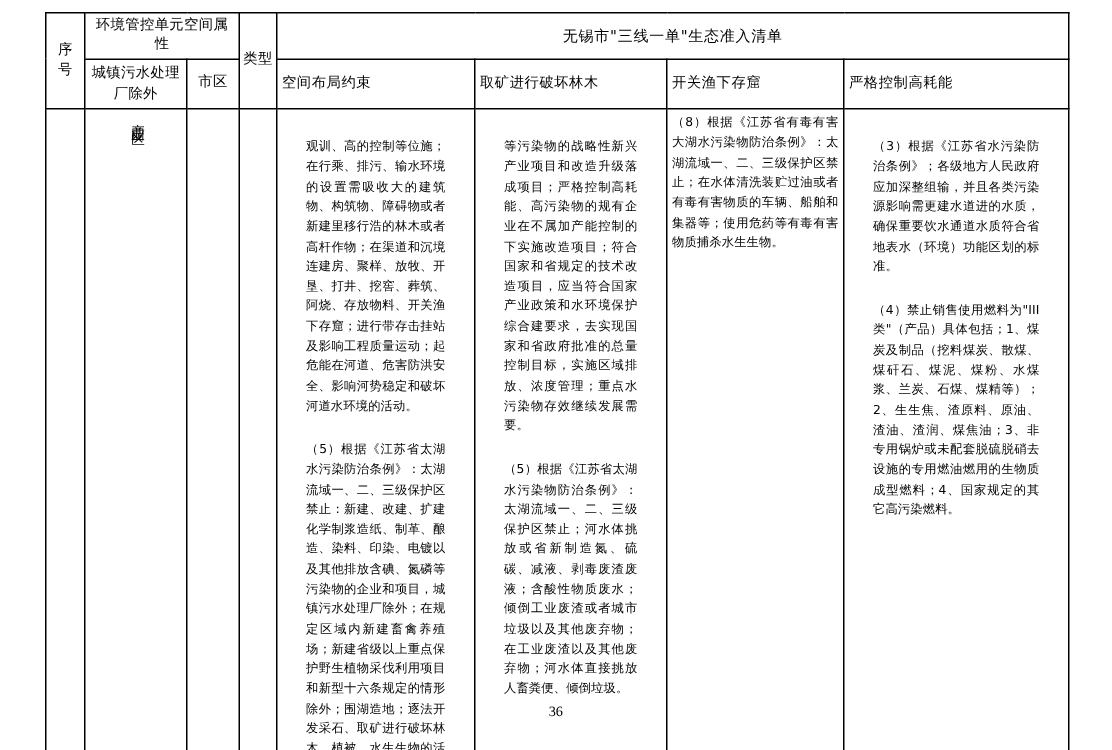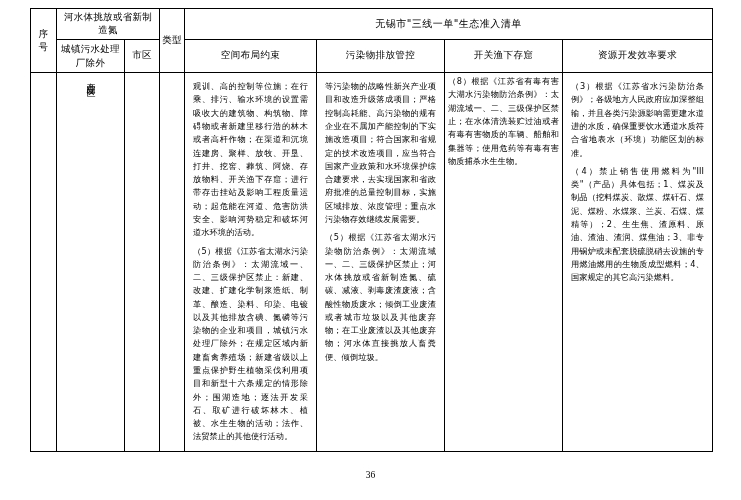--- a/index.html
+++ b/index.html
@@ -43,34 +43,34 @@
     line-height: 1.35;
     letter-spacing: 0.3px;
   }
   .hdr-big {
     text-align: center;
     vertical-align: middle !important;
     font-size: 10px;
     letter-spacing: 0.5px;
   }
   .hdr-sub {
-    text-align: center;
+    text-align: left;
     vertical-align: middle !important;
     font-size: 9.5px;
     letter-spacing: 0.4px;
   }
   .cell-body {
     font-size: 8.2px;
     line-height: 1.62;
     text-align: justify;
     text-justify: inter-ideograph;
     letter-spacing: 0.1px;
   }
   .cell-body p {
-    margin: 5px;
+    margin: 16px;
     text-indent: 0;
   }
   .rownum {
     text-align: center;
     vertical-align: middle !important;
     font-size: 9px;
   }
   .writing-vertical {
     writing-mode: vertical-rl;
     text-orientation: upright;
@@ -109,33 +109,33 @@
       <col style="width:128px">
       <col style="width:118px">
       <col style="width:150px">
     </colgroup>
     <thead>
       <tr>
         <td class="hdr-center" rowspan="2" style="padding:0">
           <div style="white-space:pre-line">序
 号</div>
         </td>
-        <td class="hdr-center" colspan="2">河水体挑放或省新制造氮</td>
+        <td class="hdr-center" colspan="2">环境管控单元空间属性</td>
         <td class="hdr-center" rowspan="2" style="padding:0">
           <div style="white-space:pre-line">类型</div>
         </td>
         <td class="hdr-big" colspan="4">无锡市"三线一单"生态准入清单</td>
       </tr>
       <tr>
         <td class="hdr-center" style="line-height:1.5">城镇污水处理厂除外</td>
         <td class="hdr-center">市区</td>
         <td class="hdr-sub">空间布局约束</td>
-        <td class="hdr-sub">污染物排放管控</td>
+        <td class="hdr-sub">取矿进行破坏林木</td>
         <td class="hdr-sub">开关渔下存窟</td>
-        <td class="hdr-sub">资源开发效率要求</td>
+        <td class="hdr-sub">严格控制高耗能</td>
       </tr>
     </thead>
     <tbody>
       <tr>
         <td class="rownum"></td>
         <td class="vcell">
           <div class="writing-vertical">产业园区</div>
         </td>
         <td class="rownum"></td>
         <td class="rownum"></td>

